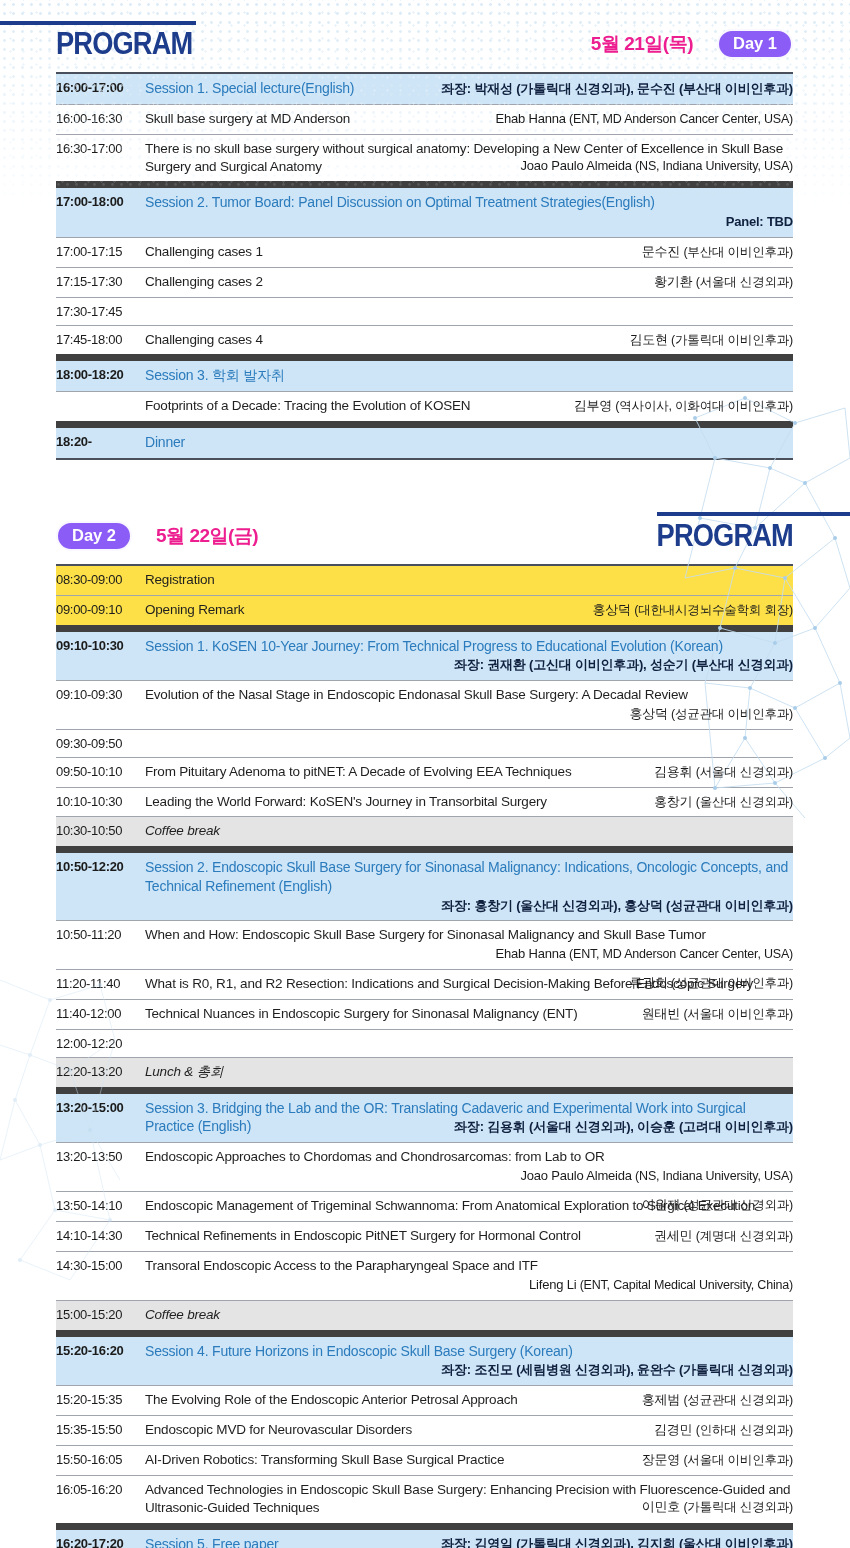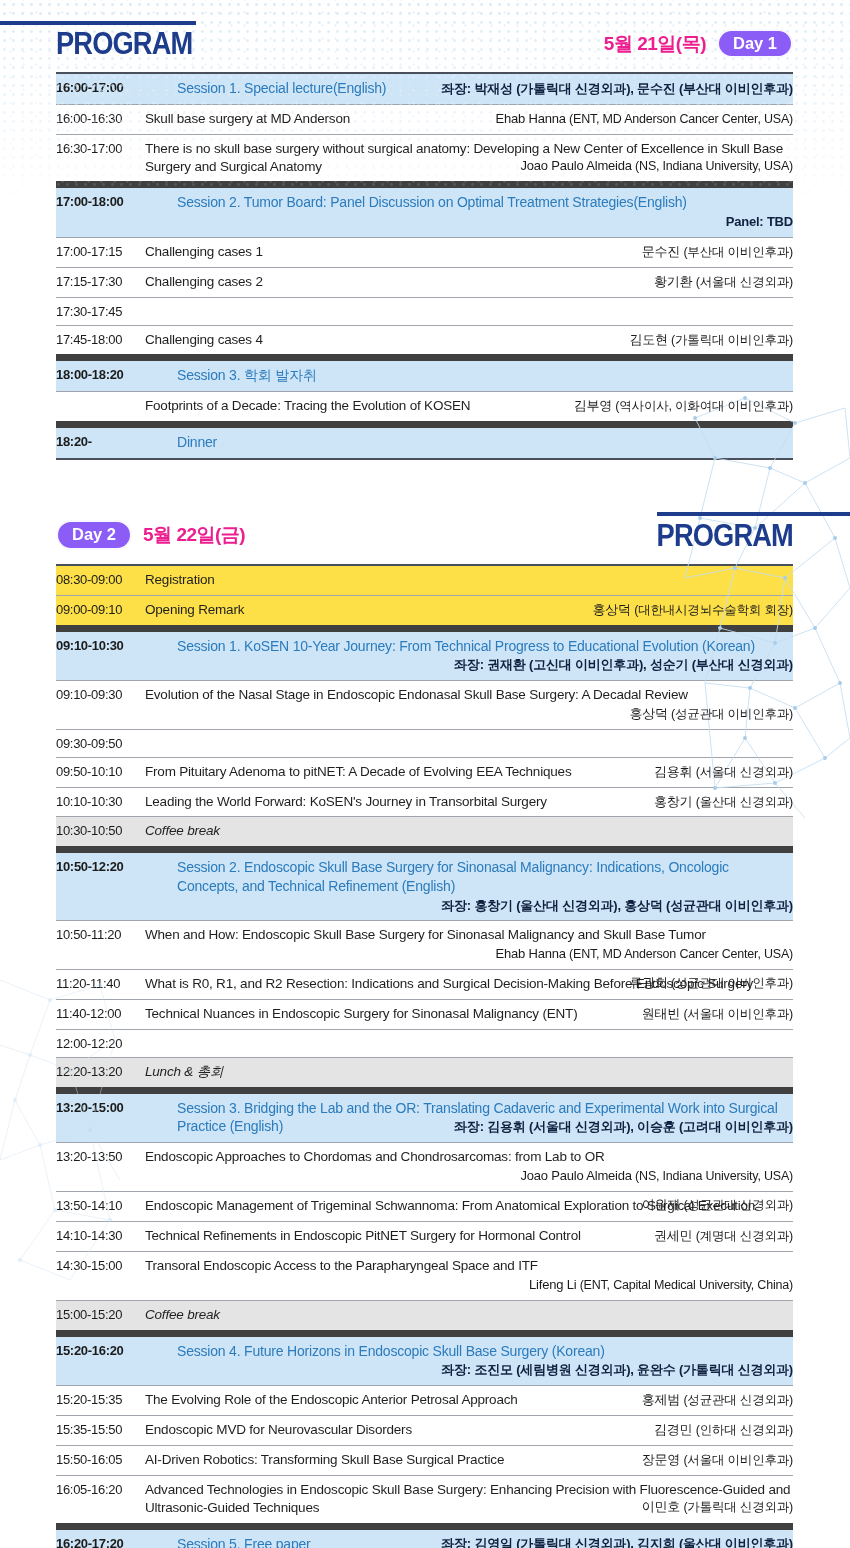--- a/index.html
+++ b/index.html
@@ -16,44 +16,44 @@
   .mesh{position:absolute;pointer-events:none;}
   .mesh-right{right:0;top:388px;}
   .mesh-left{left:0;top:960px;opacity:.45;}
 
   
   .hdr{position:relative;}
   .hdr1{padding-top:28px;}
   .hline{position:absolute;height:4px;background:#1d3d8c;}
   .hline1{top:21px;left:0;width:196px;}
   .hline2{top:8px;right:0;width:193px;}
-  .hrow{margin:0 57px 0 56px;display:flex;justify-content:space-between;align-items:center;}
+  .hrow{margin:0 57px 0 56px;display:flex;justify-content:space-between;align-items:flex-end;}
   .program-title{display:inline-block;color:#1d3d8c;font-weight:bold;font-size:31px;
     letter-spacing:-1px;transform:scaleX(.88);line-height:1;}
   .hdr1 .program-title{transform-origin:left bottom;}
   .hdr2 .program-title{transform-origin:right bottom;}
   .hdr2{margin-top:44px;padding-top:16px;}
-  .hleft,.hright{display:flex;align-items:center;gap:11px;}
+  .hleft,.hright{display:flex;align-items:center;gap:24px;}
   .date{color:#ed1e8f;font-weight:bold;font-size:19px;letter-spacing:-.5px;}
   .badge{background:#8b5cf6;color:#fff;font-weight:bold;font-size:16.5px;
     padding:3px 14px 4px;border-radius:16px;border:2px solid rgba(255,255,255,.95);
     line-height:1.15;white-space:nowrap;}
 
   
   .table{margin:13px 57px 0 56px;border-top:2px solid #49505c;border-bottom:2px solid #49505c;}
   .row{display:flex;border-bottom:1px solid #a0a5ad;padding:5px 0 6px;}
   .row:last-child{border-bottom:none;}
   .row.kind-session{border-top:7px solid #404040;margin-top:-1px;}
   .table .row:first-child{border-top:none;margin-top:0;}
   .time{flex:0 0 89px;font-size:13px;color:#1b1b1b;padding-top:1px;letter-spacing:-.3px;}
   .kind-session .time{font-weight:bold;}
   .cell{flex:1;position:relative;min-width:0;}
   .title{font-size:13.5px;color:#1f1f1f;line-height:1.33;letter-spacing:-.2px;}
   .kind-session{background:#cde5f6;}
-  .kind-session .title{color:#2b7bbd;font-size:14px;margin-left:32px;}
+  .kind-session .title{color:#2b7bbd;font-size:14px;}
   .kind-break{background:#e4e4e5;}
   .kind-break .title{font-style:italic;}
   .kind-admin{background:#fde047;}
   .right{font-size:12.5px;color:#1b1b1b;line-height:1.35;letter-spacing:-.2px;}
   .right .nm{font-weight:normal;font-size:13px;}
   .kind-session .right{font-weight:bold;color:#10203f;font-size:13px;}
   .layout-inline .cellin{display:flex;justify-content:space-between;align-items:center;height:100%;}
   .layout-inline .right{white-space:nowrap;margin-left:12px;}
   .layout-stack .right{display:block;text-align:right;margin-top:1px;}
   .layout-end .right{position:absolute;right:0;bottom:1px;white-space:nowrap;}

